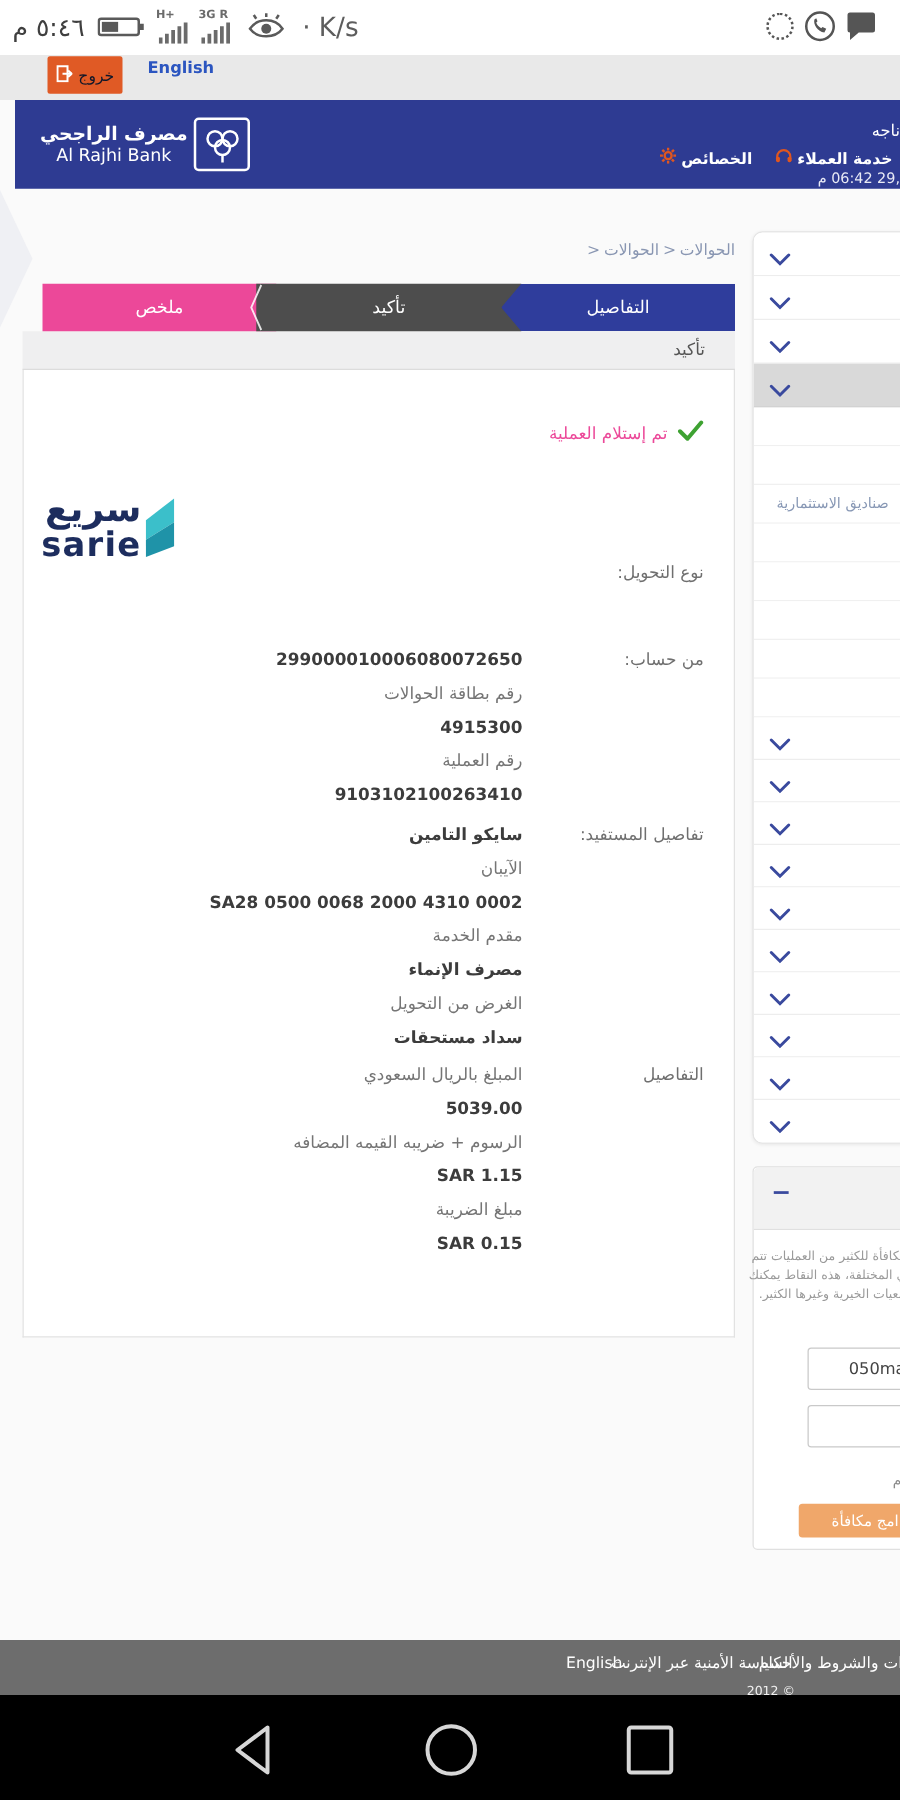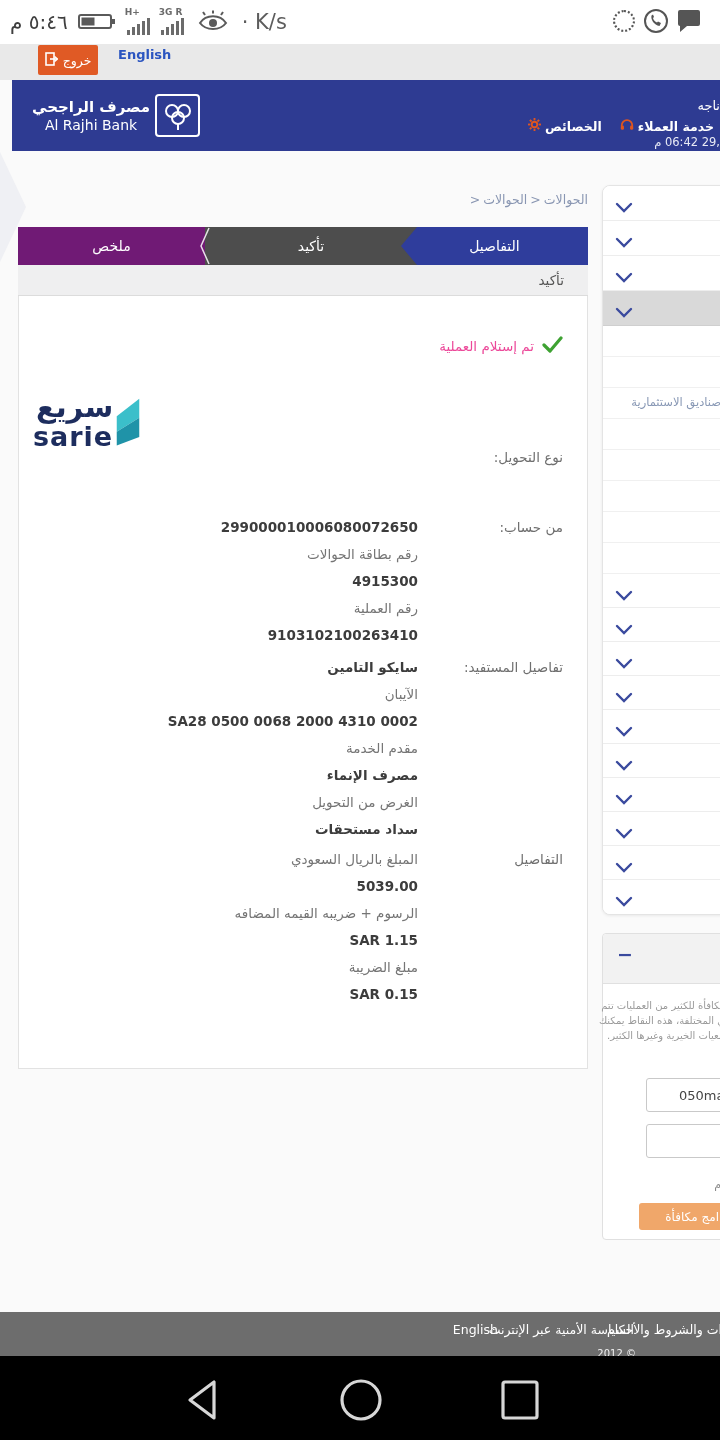--- a/index.html
+++ b/index.html
@@ -13,21 +13,21 @@
   .sig{position:relative;margin-right:8px;width:26px;height:30px;}
   .sig .sig-label{position:absolute;top:0;left:0;font-size:9px;font-weight:bold;color:#6b6b6b;white-space:nowrap;letter-spacing:0;}
   .sig svg{position:absolute;bottom:2px;right:0;}
   .sb-speed{font-size:21px;color:#5d5d5d;margin-left:6px;white-space:nowrap;}
   .sb-right{position:absolute;right:12px;top:2px;display:flex;align-items:flex-start;}
   .dot-circle{width:22px;height:22px;border:2px dotted #565656;border-radius:50%;margin:8px 8px 0 0;}
   .carrier{font-size:17px;line-height:19px;color:#3b3b3b;text-align:right;margin-left:2px;white-space:nowrap;}
 
   
   .topbar{position:absolute;left:0;top:44px;width:720px;height:36px;background:#e9e9e9;}
-  .logout{position:absolute;left:38px;top:1px;width:60px;height:30px;background:#e05a25;border:none;border-radius:2px;color:#ffffff;display:flex;align-items:center;justify-content:center;gap:5px;direction:rtl;font-size:12.5px;cursor:pointer;padding:0;}
+  .logout{position:absolute;left:38px;top:1px;width:60px;height:30px;background:#e05a25;border:none;border-radius:2px;color:#0f172a;display:flex;align-items:center;justify-content:center;gap:5px;direction:rtl;font-size:12.5px;cursor:pointer;padding:0;}
   .english-link{position:absolute;left:118px;top:3px;font-size:13px;font-weight:bold;color:#2b55c0;text-decoration:none;}
 
   
   .header{position:absolute;left:12px;top:80px;width:708px;height:71px;background:#2e3b92;color:#fff;}
   .brand{position:absolute;left:20px;top:14px;display:flex;align-items:center;gap:5px;}
   .brand-text{text-align:center;line-height:18px;}
   .brand-ar{font-size:15px;font-weight:bold;}
   .brand-en{font-size:14px;}
   .brand-box{width:45px;height:43px;border:2px solid #fff;border-radius:4px;display:flex;align-items:center;justify-content:center;}
   .hdr-frag-top{position:absolute;right:0;top:18px;font-size:13px;direction:rtl;white-space:nowrap;}
@@ -37,21 +37,21 @@
   .hdr-date{position:absolute;right:0;top:55px;font-size:11.5px;color:#e8eaf5;direction:ltr;unicode-bidi:bidi-override;white-space:nowrap;}
 
   
   .crumb{position:absolute;top:192px;right:132px;display:flex;direction:ltr;gap:3px;font-size:12.5px;color:#8996b2;}
   .crumb span{white-space:nowrap;}
 
   
   .card{position:absolute;left:18px;top:227px;width:570px;}
   .tabs{position:relative;height:38px;}
   .tab{position:absolute;top:0;height:38px;color:#fff;font-size:14px;text-align:center;line-height:38px;cursor:pointer;}
-  .tab-summary{left:0;width:187px;background:#701a75;}
+  .tab-summary{left:16px;width:187px;background:#ec4899;}
   .tab-confirm{left:187px;width:212px;background:#4d4d4d;}
   .tab-details{left:383px;width:187px;background:#2f3d9c;clip-path:polygon(0 50%,16px 0,100% 0,100% 100%,16px 100%);z-index:2;}
   .tab-sep{position:absolute;left:181px;top:0;z-index:3;}
   .secbar{height:31px;background:#efeff0;border-bottom:1px solid #dcdcdc;font-size:13.5px;color:#555;text-align:right;line-height:31px;padding:0 24px;direction:rtl;}
   .cardbody{position:relative;background:#fff;border:1px solid #e2e2e2;border-top:none;min-height:746px;direction:rtl;padding:40px 24px 60px 20px;}
   .conf-row{display:flex;align-items:center;gap:8px;color:#ec4899;font-size:13.5px;margin-left:auto;}
   .drow{display:flex;align-items:flex-start;}
   .dlabel{width:145px;flex:0 0 145px;color:#6f6f6f;font-size:13.5px;line-height:27px;}
   .dvals{flex:1;font-size:13.5px;line-height:27px;}
   .v-plain{color:#757575;}
@@ -60,21 +60,21 @@
   .sarie-txt{text-align:right;color:#1d2d5e;line-height:30px;}
   .sarie-ar{font-size:29px;font-weight:bold;}
   .sarie-en{font-size:27px;letter-spacing:1px;font-weight:bold;}
 
   
   .side1{position:absolute;left:602px;top:185px;width:150px;background:#fff;border:1px solid #e4e4e4;border-radius:8px;box-shadow:0 1px 3px rgba(0,0,0,.07);overflow:hidden;}
   .acc-row{position:relative;height:35px;border-bottom:1px solid #ededed;background:#fff;cursor:pointer;}
   .acc-row.active{background:#d9d9d9;border-bottom:1px solid #cfcfcf;}
   .acc-row .chev{position:absolute;left:12px;top:12px;}
   .sub-row{position:relative;height:31px;border-bottom:1px solid #f0f0f0;background:#fff;cursor:pointer;}
-  .sub-label{position:absolute;left:0;top:7px;width:118px;text-align:right;padding-right:0;font-size:11.5px;color:#8898b5;white-space:nowrap;direction:rtl;}
+  .sub-label{position:absolute;left:0;top:7px;width:118px;text-align:right;padding-right:10px;font-size:11.5px;color:#8898b5;white-space:nowrap;direction:rtl;}
 
   .side2{position:absolute;left:602px;top:933px;width:150px;height:307px;background:#fff;border:1px solid #e0e0e0;border-radius:4px;}
   .side2-head{height:50px;background:#f2f2f2;border-bottom:1px solid #e0e0e0;border-radius:4px 4px 0 0;position:relative;}
   .side2-minus{position:absolute;left:14px;top:10px;color:#3a4a9e;font-size:19px;font-weight:bold;cursor:pointer;line-height:20px;}
   .rw-lines{position:absolute;left:4px;top:64px;width:118px;direction:rtl;}
   .rw-line{font-size:10px;line-height:15px;color:#9a9a9a;text-align:left;white-space:nowrap;}
   .rw-input{position:absolute;left:43px;width:120px;height:34px;border:1px solid #c9c9c9;border-radius:3px;background:#fff;font-size:13px;color:#444;padding:0 6px 0 32px;direction:ltr;}
   .rw-input1{top:144px;}
   .rw-input2{top:190px;}
   .rw-mlabel{position:absolute;left:0;top:244px;width:118px;text-align:right;font-size:11px;color:#8a8a8a;direction:rtl;}

